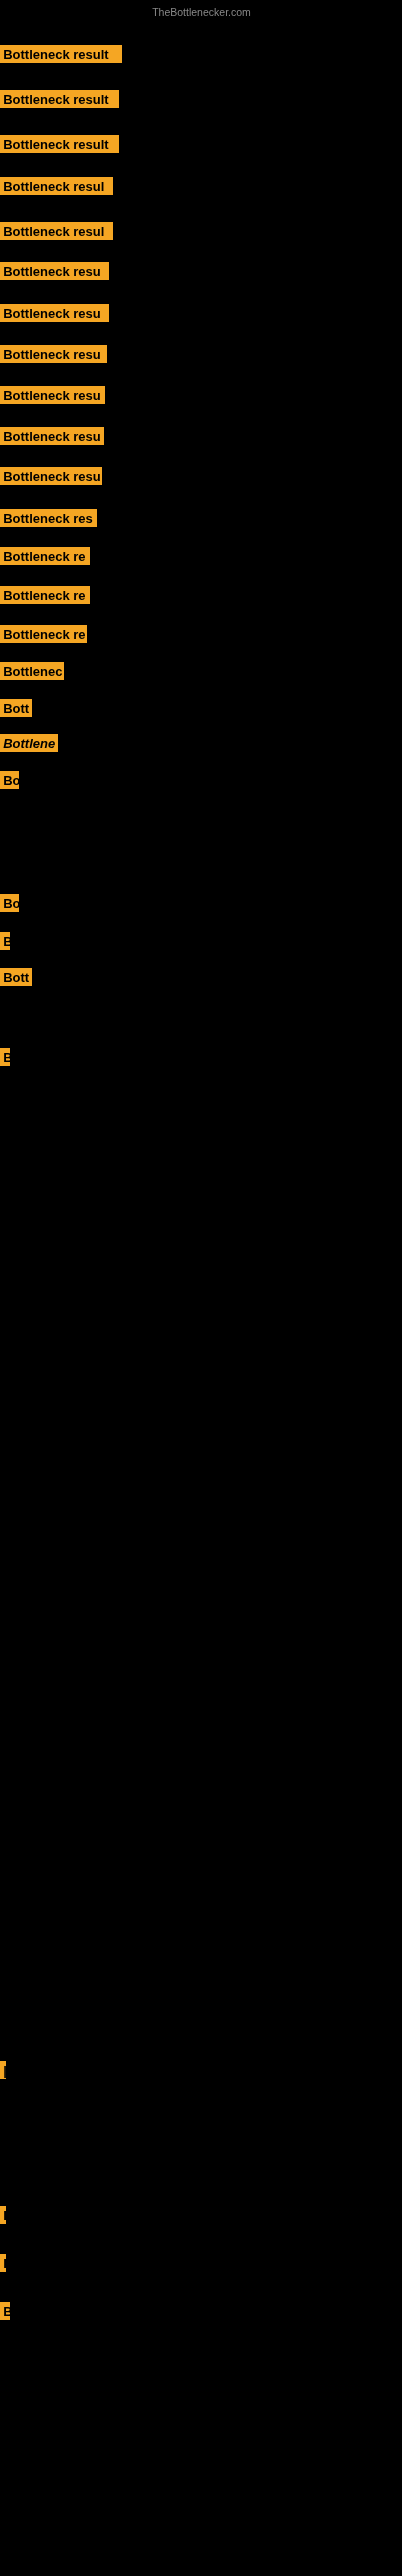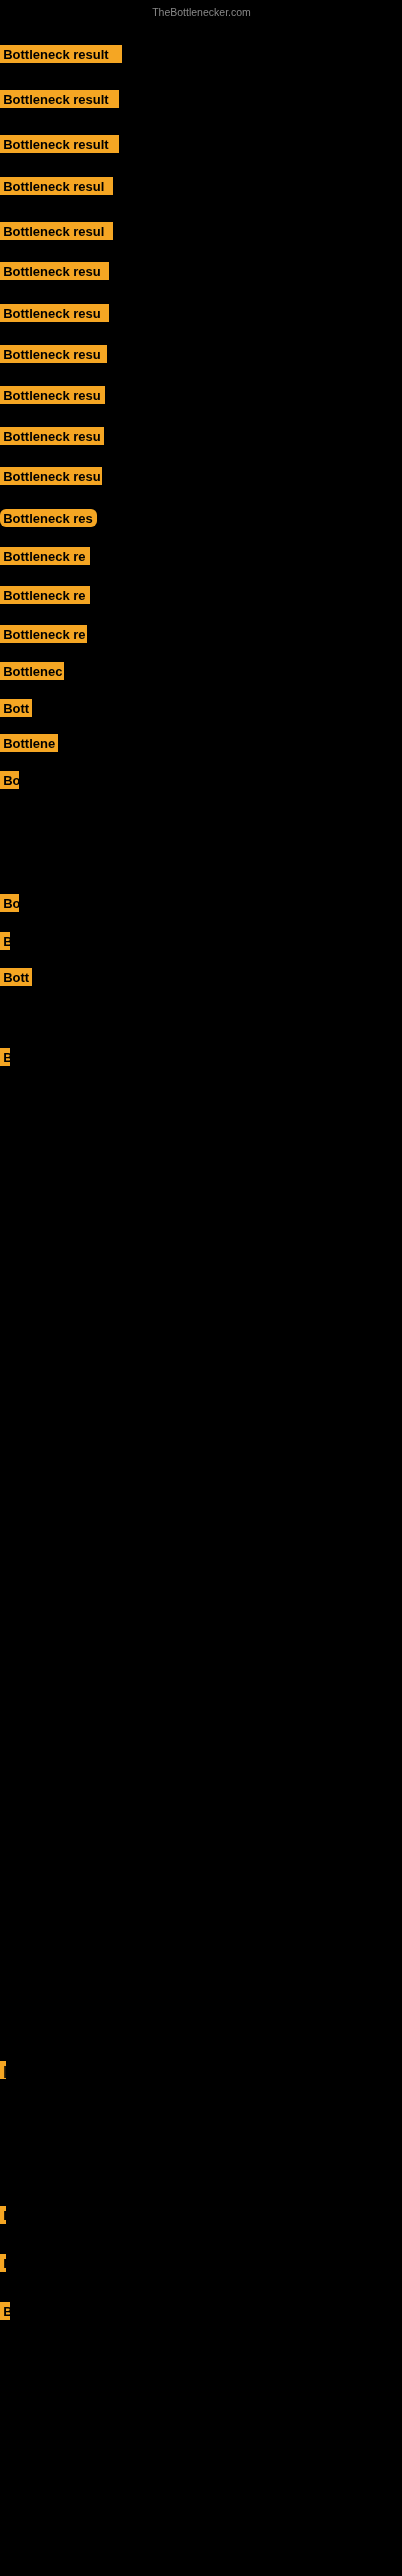--- a/index.html
+++ b/index.html
@@ -45,27 +45,27 @@
     <div class="bottleneck-label" style="top: 90px; width: 119px;">Bottleneck result</div>
     <div class="bottleneck-label" style="top: 135px; width: 119px;">Bottleneck result</div>
     <div class="bottleneck-label" style="top: 177px; width: 113px;">Bottleneck resul</div>
     <div class="bottleneck-label" style="top: 222px; width: 113px;">Bottleneck resul</div>
     <div class="bottleneck-label" style="top: 262px; width: 109px;">Bottleneck resu</div>
     <div class="bottleneck-label" style="top: 304px; width: 109px;">Bottleneck resu</div>
     <div class="bottleneck-label" style="top: 345px; width: 107px;">Bottleneck resu</div>
     <div class="bottleneck-label" style="top: 386px; width: 105px;">Bottleneck resu</div>
     <div class="bottleneck-label" style="top: 427px; width: 104px;">Bottleneck resu</div>
     <div class="bottleneck-label" style="top: 467px; width: 102px;">Bottleneck resu</div>
-    <div class="bottleneck-label" style="top: 509px; width: 97px; border-radius: 6px;">Bottleneck res</div>
+    <div class="bottleneck-label" style="top: 509px; width: 97px;">Bottleneck res</div>
     <div class="bottleneck-label" style="top: 547px; width: 90px;">Bottleneck re</div>
     <div class="bottleneck-label" style="top: 586px; width: 90px;">Bottleneck re</div>
     <div class="bottleneck-label" style="top: 625px; width: 87px;">Bottleneck re</div>
     <div class="bottleneck-label" style="top: 662px; width: 64px;">Bottlenec</div>
     <div class="bottleneck-label" style="top: 699px; width: 32px;">Bott</div>
-    <div class="bottleneck-label" style="top: 734px; width: 58px;">Bottlene</div>
+    <div class="bottleneck-label" style="top: 734px; width: 58px; font-style: italic;">Bottlene</div>
     <div class="bottleneck-label" style="top: 771px; width: 19.3px;">Bo</div>
     <div class="bottleneck-label" style="top: 894px; width: 19.3px;">Bo</div>
     <div class="bottleneck-label" style="top: 932px; width: 9.7px;">B</div>
     <div class="bottleneck-label" style="top: 968px; width: 32px;">Bott</div>
     <div class="bottleneck-label" style="top: 1048px; width: 9.7px;">B</div>
     <div class="bottleneck-label" style="top: 2061px; width: 6.4px;">|</div>
     <div class="bottleneck-label" style="top: 2206px; width: 6.4px;">I</div>
     <div class="bottleneck-label" style="top: 2254px; width: 6.4px;">I</div>
     <div class="bottleneck-label" style="top: 2302px; width: 9.7px;">B</div>
   </div>

